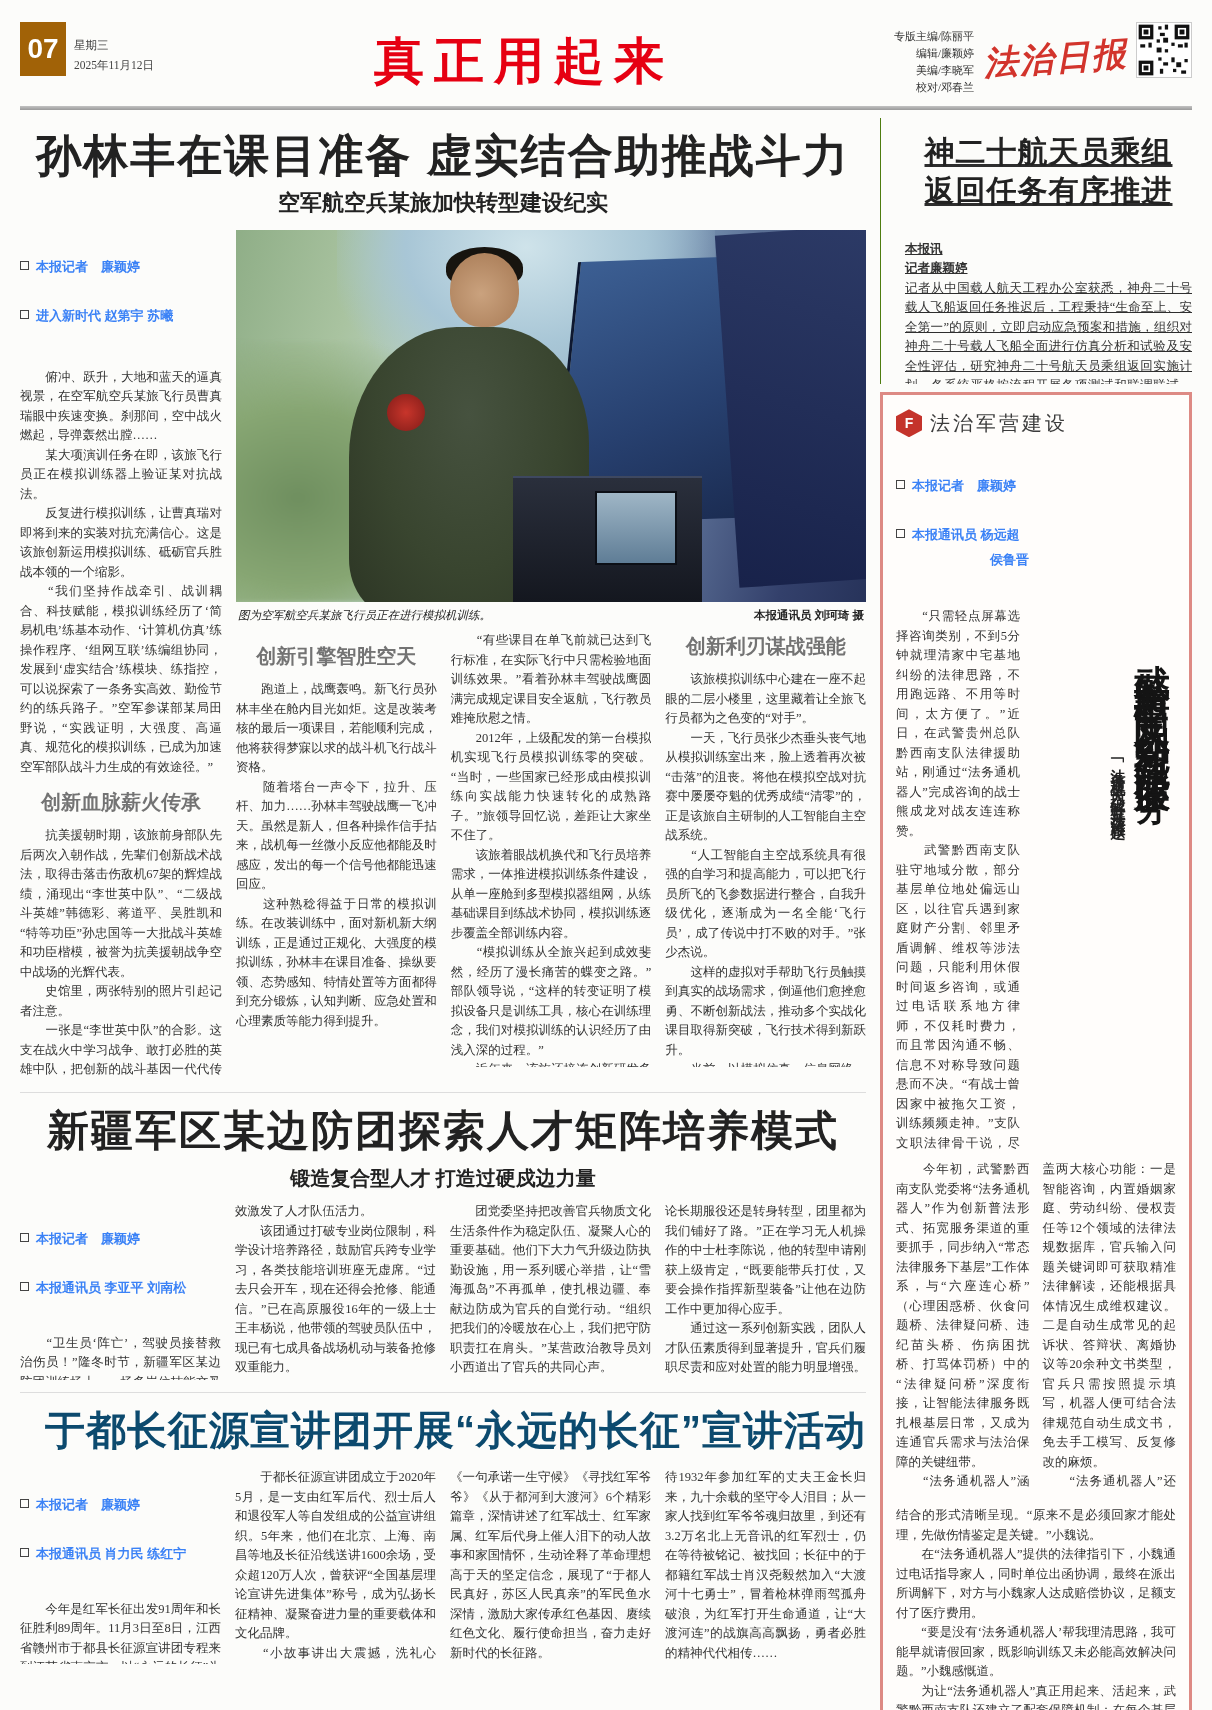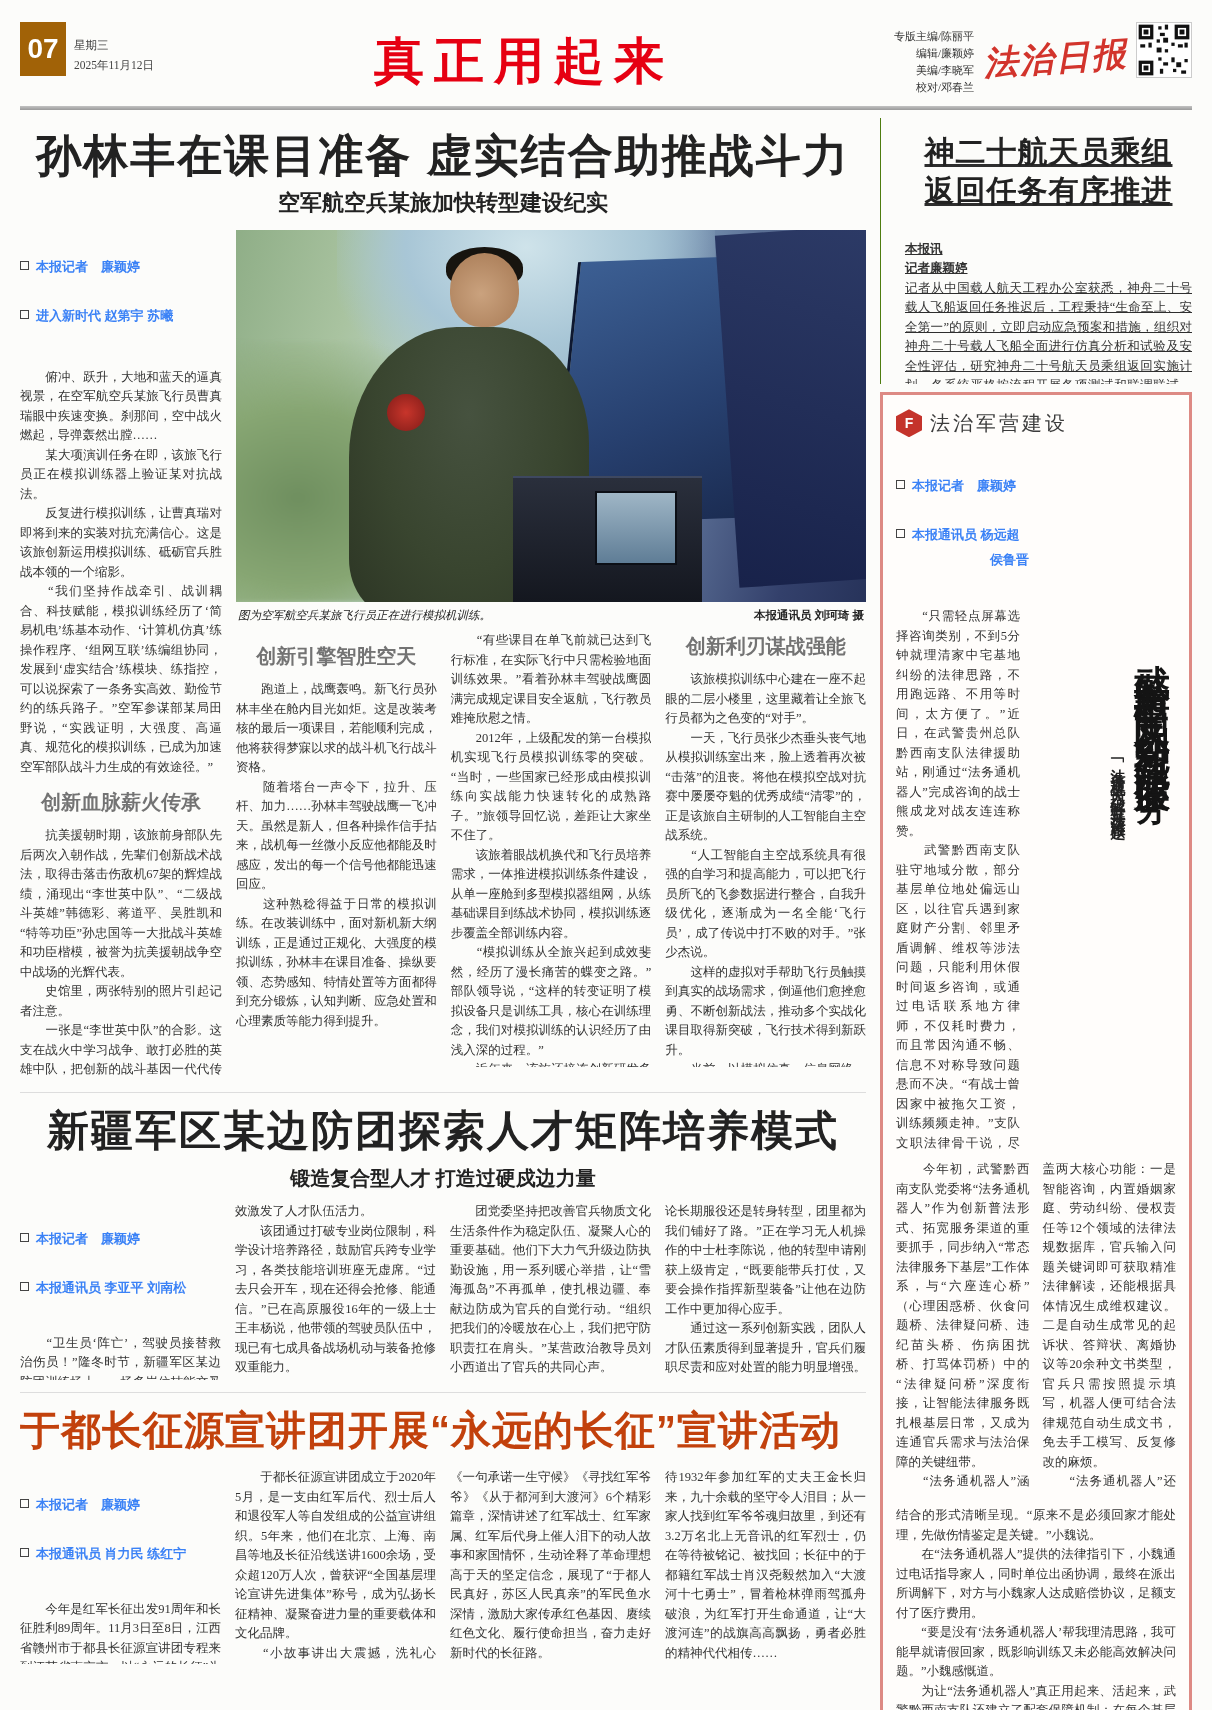--- a/index.html
+++ b/index.html
@@ -81,21 +81,21 @@
   
   .a2 { border-top:1px solid #ddd; margin-top:12px; padding-top:10px; }
   .a2 h2 { font-family:"Liberation Sans", sans-serif; font-size:42px; font-weight:900;
     text-align:center; letter-spacing:2px; color:#222; }
   .a2 .sub { font-family:"Liberation Sans", sans-serif; font-size:20px; font-weight:bold;
     text-align:center; margin:6px 0 10px 0; color:#222; }
   .a2-cols { display:flex; gap:14px; height:178px; overflow:hidden; }
   .a2-cols .acol { flex:1; overflow:hidden; }
   .a3 { border-top:1px solid #ddd; margin-top:12px; padding-top:10px; }
   .a3 h2 { font-family:"Liberation Sans", sans-serif; font-size:40px; font-weight:900;
-    text-align:left; letter-spacing:1px; color:#c2410c; }
+    text-align:right; letter-spacing:1px; color:#0c4a6e; }
   .a3-cols { display:flex; gap:14px; height:196px; overflow:hidden; margin-top:10px; }
   .a3-cols .acol { flex:1; overflow:hidden; }
   .a3 .byline, .a2 .byline { margin-bottom:8px; }
   
   .art-space { height:266px; overflow:hidden; border-left:1px solid #4d7c0f; padding-left:24px;text-decoration:underline; }
   .art-space h2 { font-family:"Liberation Sans", sans-serif; font-size:30px; font-weight:900;
     text-align:center; line-height:1.3; color:#222; margin:14px 0 10px 0; letter-spacing:1px; }
   .lead-label { font-weight:bold; font-family:"Liberation Sans", sans-serif; }
   
   .sidebar { margin-top:8px; border:3px solid #dd8a84; background:#fffdfb;

